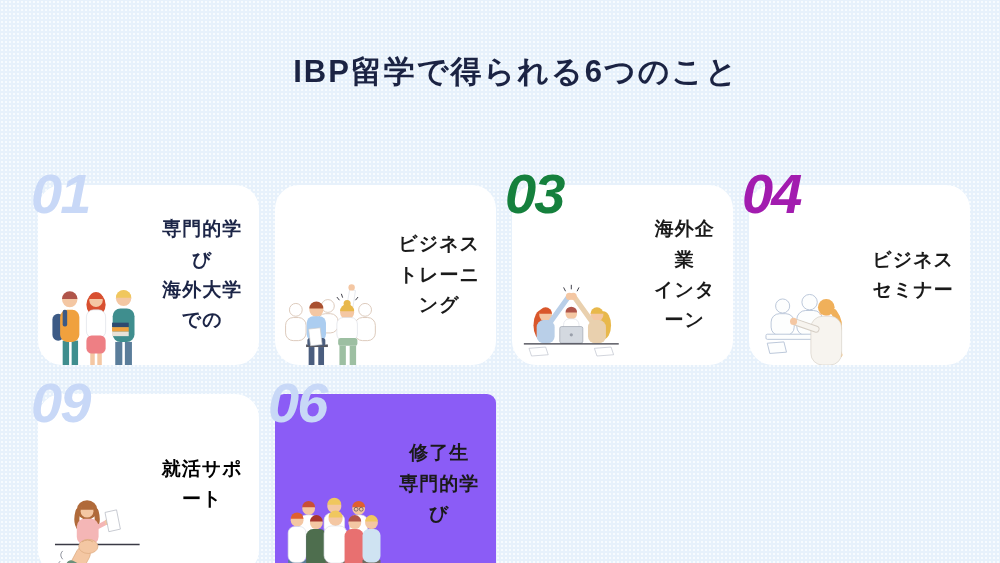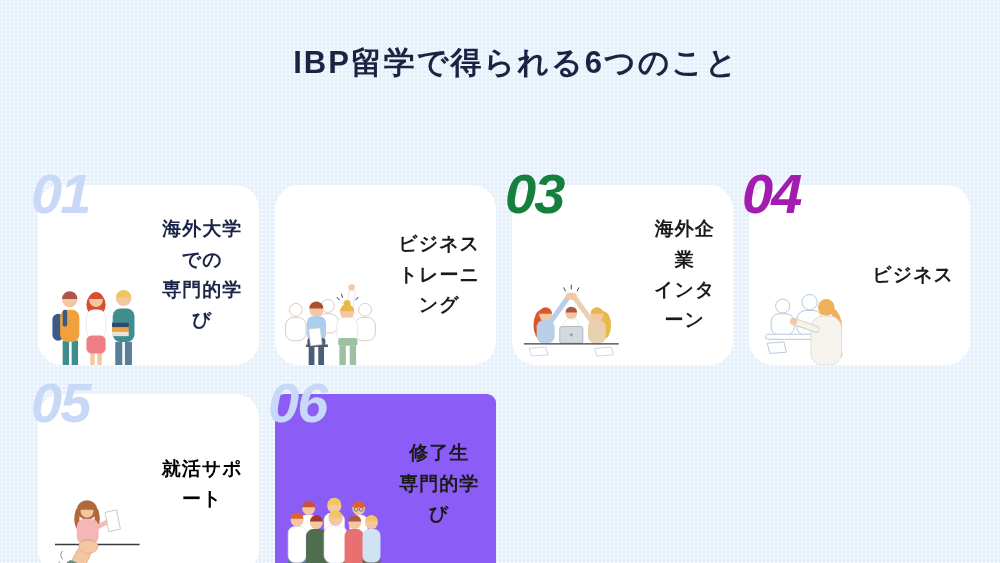--- a/index.html
+++ b/index.html
@@ -6,21 +6,21 @@
   body{
     position:relative;
     width:1000px;height:563px;
     overflow:hidden;
     background-color:#e7f1fb;
     background-image:radial-gradient(#f7fbfe 0.8px, rgba(247,251,254,0) 1px);
     background-size:4px 4px;
     font-family:"Liberation Sans","DejaVu Sans",sans-serif;
   }
   .page-title{
-    margin:8px;
+    margin:17px;
     padding-top:34px;
     text-align:center;
     font-size:31px;
     font-weight:bold;
     letter-spacing:2px;
     padding-left:32px;
   }
   .grid{
     position:absolute;
     left:38px;top:137px;
@@ -100,22 +100,22 @@
           <rect x="123" y="96" width="11" height="36" fill="#5a7d9a"></rect>
           <rect x="104" y="44" width="34" height="52" rx="12" fill="#3f8e8e"></rect>
           <circle cx="121" cy="28" r="12" fill="#f4c7a3"></circle>
           <path d="M109,27 a12,12 0 0 1 24,0" fill="#f0c75e"></path>
           <rect x="103" y="66" width="26" height="7" fill="#2e4a6e"></rect>
           <rect x="103" y="73" width="26" height="7" fill="#f0a13e"></rect>
           <rect x="103" y="80" width="26" height="7" fill="#e8e2d8"></rect>
         </svg>
       </div>
       <div class="label" style="color: rgb(28, 37, 71);">
+        <span>専門的学び</span>
         <span>海外大学での</span>
-        <span>専門的学び</span>
       </div>
     </div>
   </div>
 
   <div class="cell">
     <div class="card" style="background-color: rgb(255, 255, 255);">
       <div class="illu">
         <svg viewBox="0 0 160 132" preserveAspectRatio="xMidYMax meet">
           <g fill="none" stroke="#dcc9ba" stroke-width="1.5">
             <circle cx="20" cy="46" r="10"></circle>
@@ -212,26 +212,27 @@
           <rect x="84" y="56" width="48" height="76" rx="18" fill="#f7f4ef" stroke="#d5cec5"></rect>
           <line x1="92" y1="76" x2="62" y2="66" stroke="#d5cec5" stroke-width="11" stroke-linecap="round"></line>
           <line x1="92" y1="76" x2="63" y2="66" stroke="#f7f4ef" stroke-width="8" stroke-linecap="round"></line>
           <circle cx="57" cy="64" r="5.5" fill="#f4c7a3"></circle>
           <circle cx="108" cy="42" r="13" fill="#f0b05a"></circle>
           <path d="M96,46 a13,13 0 0 0 24,2 l-4,6 -18,0 z" fill="#f4c7a3"></path>
         </svg>
       </div>
       <div class="label" style="color: rgb(26, 26, 26);">
         <span>ビジネス</span>
-      </div>
-    </div>
-  </div>
-
-  <div class="cell">
-    <span class="num" style="color: rgb(200, 216, 247);">05</span>
+        <span>セミナー</span>
+      </div>
+    </div>
+  </div>
+
+  <div class="cell">
+    <span class="num" style="color: rgb(200, 216, 247);">09</span>
     <div class="card" style="background-color: rgb(255, 255, 255);">
       <div class="illu">
         <svg viewBox="0 0 160 132" preserveAspectRatio="xMidYMax meet">
           <ellipse cx="64" cy="32" rx="16" ry="15" fill="#b06a3a"></ellipse>
           <path d="M50,34 q-5,18 3,28" stroke="#b06a3a" stroke-width="8" fill="none" stroke-linecap="round"></path>
           <path d="M78,34 q5,18 -3,28" stroke="#b06a3a" stroke-width="8" fill="none" stroke-linecap="round"></path>
           <circle cx="64" cy="34" r="10" fill="#f4c7a3"></circle>
           <path d="M54,32 a10,10 0 0 1 20,0" fill="#b06a3a"></path>
           <rect x="48" y="46" width="34" height="40" rx="12" fill="#f4b6b6"></rect>
           <line x1="78" y1="60" x2="93" y2="52" stroke="#f4b6b6" stroke-width="7" stroke-linecap="round"></line>

